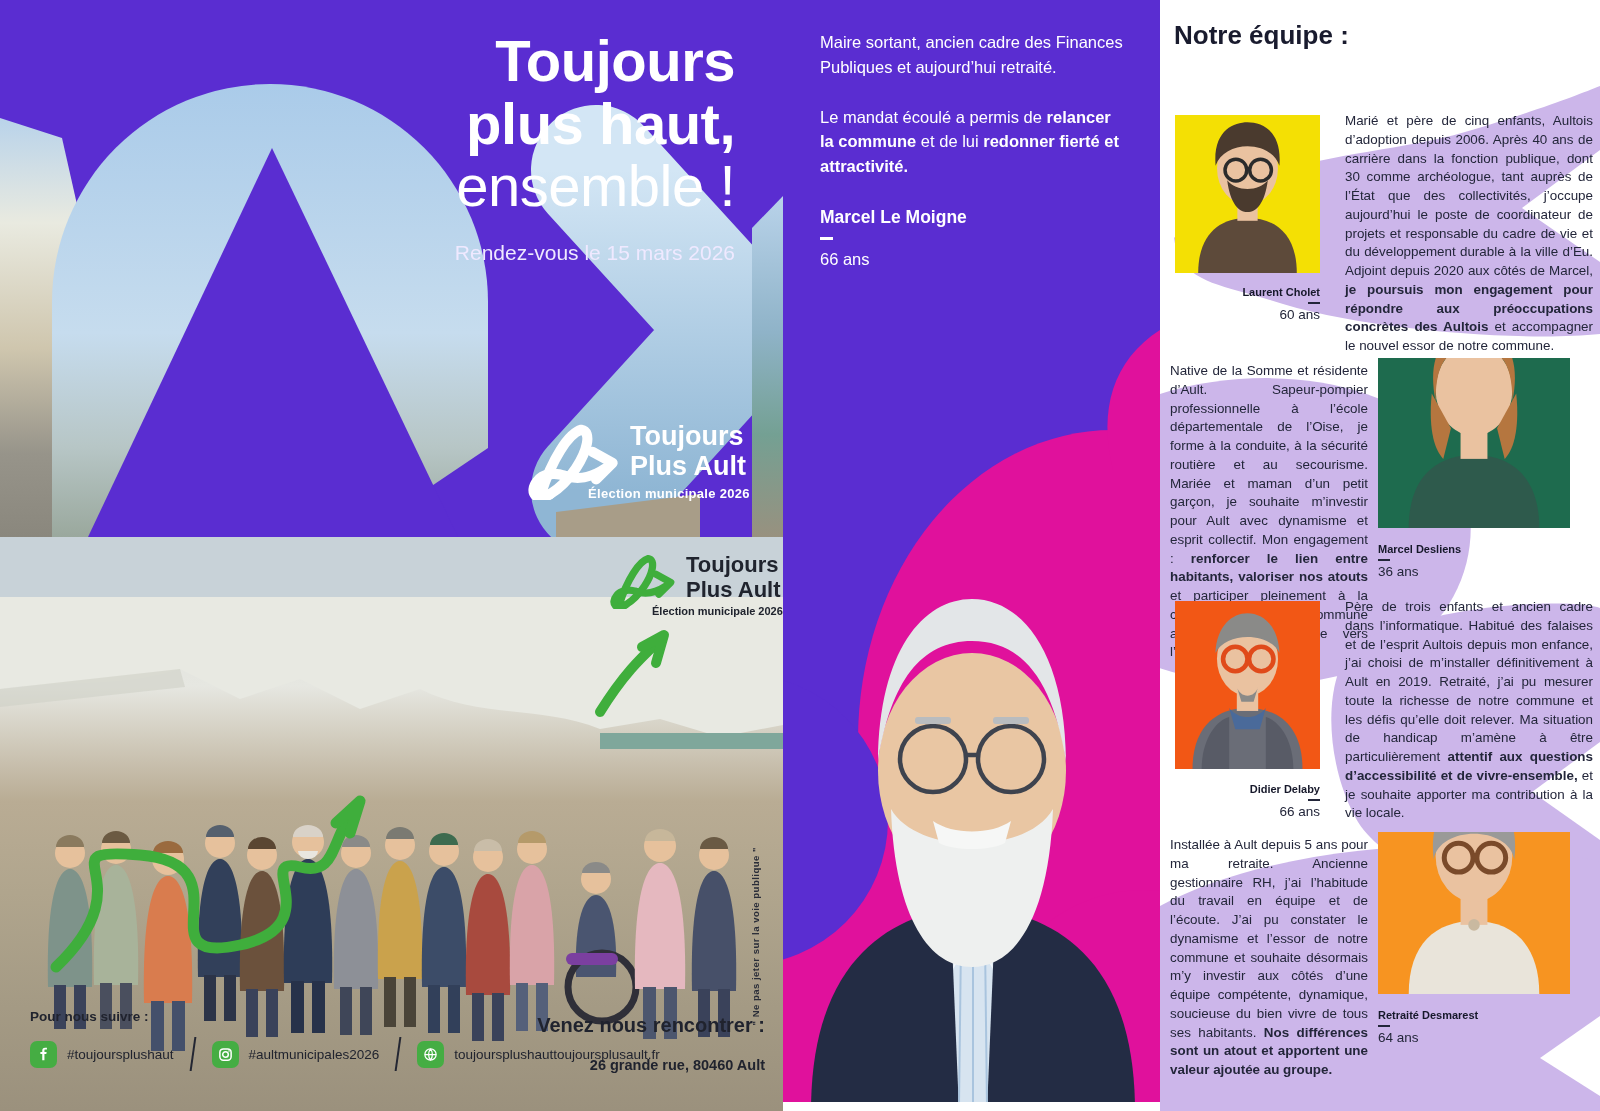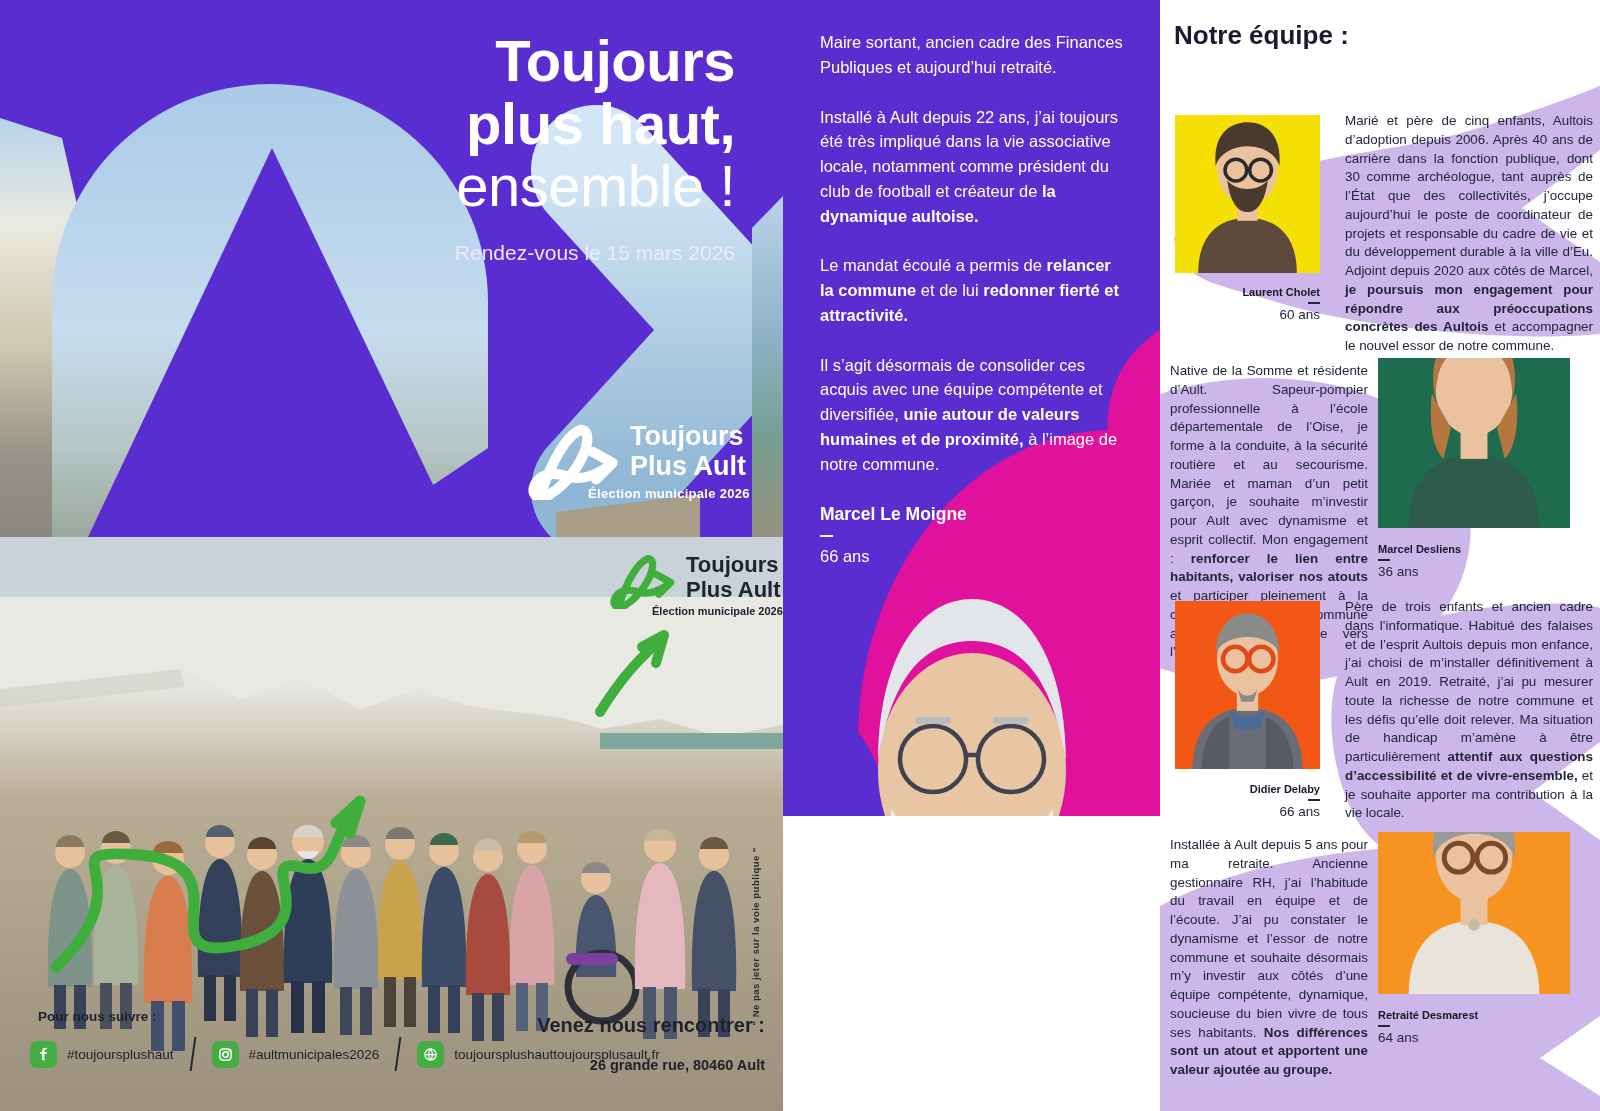--- a/index.html
+++ b/index.html
@@ -22,31 +22,31 @@
 
   
   .gphoto{position:absolute;left:0;top:537px;width:783px;height:574px;overflow:hidden;
     background:linear-gradient(#c6ced3 0%,#dfe0da 12%,#e6e7e1 26%,#b9ac94 46%,#b0a58d 62%,#a49a84 82%,#9b917d 100%);}
   .glogo{position:absolute;left:610px;top:16px;color:#20242e;}
   .glogo .ln{font-size:22px;font-weight:700;line-height:1.12;}
   .glogo .tag{font-size:11px;font-weight:700;margin-top:3px;margin-left:-34px;}
   .vnote{position:absolute;right:22px;bottom:86px;writing-mode:vertical-rl;transform:rotate(180deg);
     font-size:9.5px;font-weight:700;color:#2a2d38;letter-spacing:.5px;}
   .follow{position:absolute;left:30px;bottom:40px;color:#20232e;}
-  .follow-label{font-size:13.5px;font-weight:700;margin-bottom:13px;margin-left:8px;}
+  .follow-label{font-size:13.5px;font-weight:700;margin-bottom:13px;}
   .follow-row{display:flex;align-items:center;gap:14px;}
   .sicon{width:27px;height:27px;border-radius:7px;background:#45ad43;display:flex;align-items:center;justify-content:center;flex:0 0 auto;}
   .slink{display:flex;align-items:center;gap:10px;font-size:13.5px;font-weight:400;}
   .sep{width:2px;height:34px;background:#232632;transform:skewX(-8deg);margin:0 4px;}
   .meet{position:absolute;right:18px;bottom:38px;text-align:right;color:#20232e;}
   .meet-label{font-size:20px;font-weight:700;}
   .meet-addr{font-size:14.5px;font-weight:700;margin-top:20px;}
 
   
-  .mcol{position:absolute;left:783px;top:0;width:377px;height:816px;background:#5a2dd1;overflow:hidden;}
+  .mcol{position:absolute;left:783px;top:0;width:377px;height:1102px;background:#5a2dd1;overflow:hidden;}
   .mcol svg.blobs,.mcol svg.portrait{position:absolute;left:0;}
   .mtext{position:absolute;left:37px;top:30px;width:306px;color:#fff;font-size:16.5px;line-height:1.5;}
   .mtext p{margin:0 0 25px 0;}
   .sig-name{font-size:17.5px;font-weight:700;}
   .sig-dash{width:13px;height:2.5px;background:#fff;margin:7px 0;}
   .sig-age{font-size:16.5px;}
 
   
   .tcol{position:absolute;left:1160px;top:0;width:440px;height:1111px;background:#fff;overflow:hidden;}
   .tcol svg.tblobs{position:absolute;left:0;top:0;}
@@ -346,23 +346,21 @@
         <circle cx="150" cy="238" r="33"></circle>
           <circle cx="228" cy="238" r="33"></circle>
           <line x1="183" y1="234" x2="195" y2="234"></line>
       </g>
       <rect x="132" y="196" width="36" height="7" rx="3" fill="#b9bcbf"></rect>
       <rect x="210" y="196" width="36" height="7" rx="3" fill="#b9bcbf"></rect>
     </svg>
 
     <div class="mtext">
       <p><span>Maire sortant, ancien cadre des Finances Publiques et aujourd’hui retraité.</span></p>
-      <p><span>Installé à Ault depuis 22 ans, j’ai toujours été très impliqué dans la vie associative locale, notamment comme président du club de football et créateur de </span><span class="b">la dynamique aultoise.</span></p>
       <p><span>Le mandat écoulé a permis de </span><span class="b">relancer la commune</span><span> et de lui </span><span class="b">redonner fierté et attractivité.</span></p>
-      <p><span>Il s’agit désormais de consolider ces acquis avec une équipe compétente et diversifiée, </span><span class="b">unie autour de valeurs humaines et de proximité,</span><span> à l’image de notre commune.</span></p>
       <div class="sig-name">Marcel Le Moigne</div>
       <div class="sig-dash"></div>
       <div class="sig-age">66 ans</div>
     </div>
   </div>
 
   <div class="tcol">
     <svg class="tblobs" width="440" height="1111" viewBox="0 0 440 1111">
       <path d="M14,238 C90,150 210,160 305,132 C380,110 420,94 440,86 L440,334 C360,342 200,330 110,300 C58,284 20,282 14,238 Z" fill="#ccb6ea"></path>
       <path d="M440,150 L362,208 L440,262 Z" fill="#ffffff"></path>

